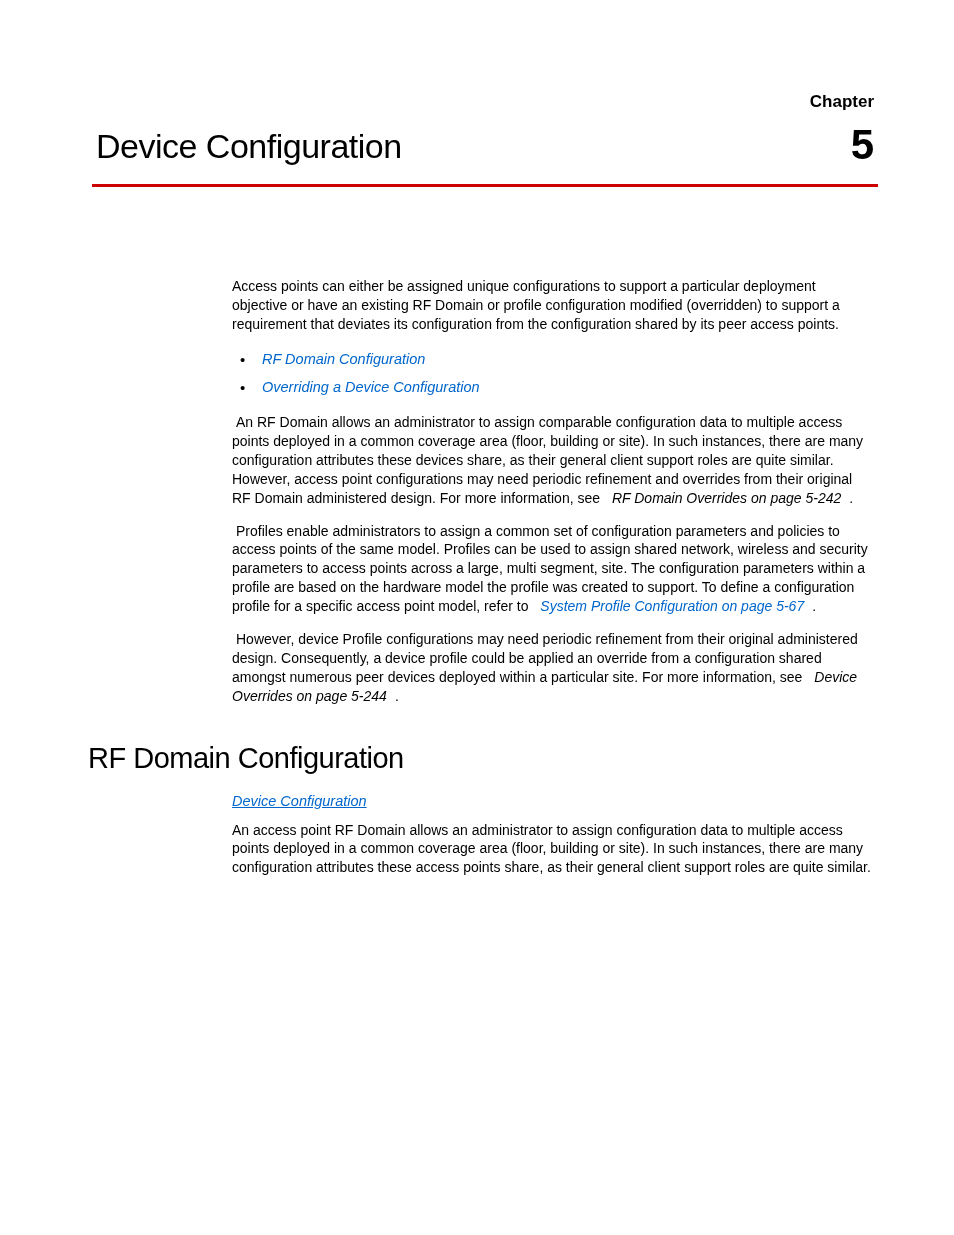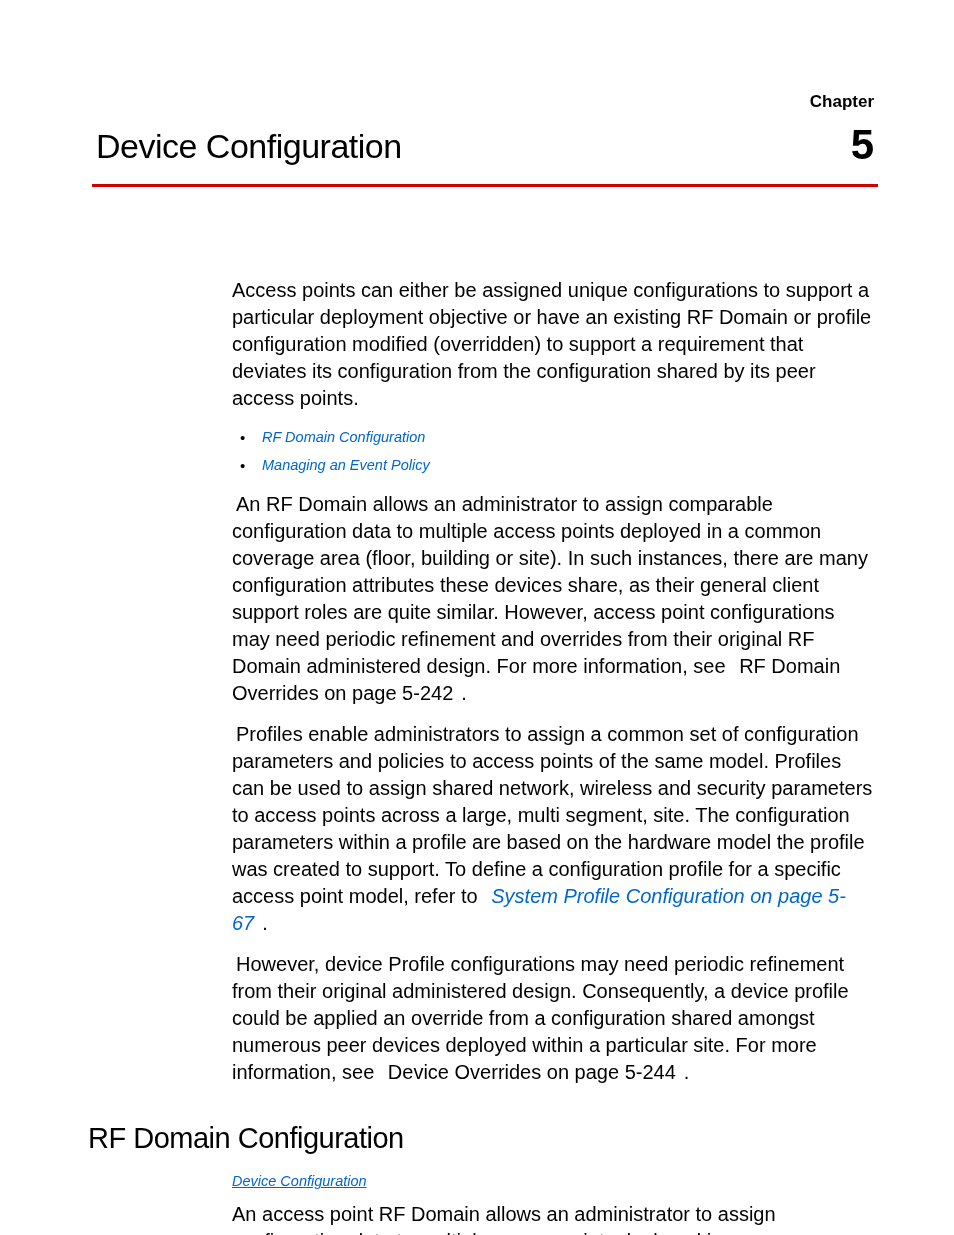--- a/index.html
+++ b/index.html
@@ -45,21 +45,21 @@
     }
     .red-rule {
       border: none;
       border-top: 3px solid #cc0000;
       margin-bottom: 90px;
     }
     .content {
       margin-left: 140px;
     }
     .para {
-      font-size: 20px;
+      font-size: 14px;
       line-height: 1.35;
       margin-bottom: 14px;
       color: #000000;
     }
     .bullet-list {
       list-style: none;
       margin-bottom: 14px;
       padding-left: 22px;
     }
     .bullet-list li {
@@ -74,20 +74,21 @@
       left: -18px;
       font-size: 15px;
       color: #000000;
     }
     .link {
       color: #0066cc;
       font-style: italic;
       text-decoration: none;
     }
     .italic {
+      font-style: italic;
     }
     .section-heading {
       font-family: "Arial Narrow", Arial, sans-serif;
       font-size: 29px;
       font-weight: normal;
       font-stretch: condensed;
       letter-spacing: -0.5px;
       margin-top: 36px;
       margin-bottom: 18px;
       margin-left: 0;
@@ -112,21 +113,21 @@
   <div class="chapter-number">5</div>
 </div>
 
 <hr class="red-rule">
 
 <div class="content">
   <p class="para">Access points can either be assigned unique configurations to support a particular deployment objective or have an existing RF Domain or profile configuration modified (overridden) to support a requirement that deviates its configuration from the configuration shared by its peer access points.</p>
 
   <ul class="bullet-list">
     <li><a href="#" class="link">RF Domain Configuration</a></li>
-    <li><a href="#" class="link">Managing an Event Policy</a></li>
+    <li><a href="#" class="link">Overriding a Device Configuration</a></li>
   </ul>
 
   <p class="para">
     <span>An RF Domain allows an administrator to assign comparable configuration data to multiple access points deployed in a common coverage area (floor, building or site). In such instances, there are many configuration attributes these devices share, as their general client support roles are quite similar. However, access point configurations may need periodic refinement and overrides from their original RF Domain administered design. For more information, see </span><span class="italic">RF Domain Overrides on page 5-242</span><span>.</span>
   </p>
 
   <p class="para">
     <span>Profiles enable administrators to assign a common set of configuration parameters and policies to access points of the same model. Profiles can be used to assign shared network, wireless and security parameters to access points across a large, multi segment, site. The configuration parameters within a profile are based on the hardware model the profile was created to support. To define a configuration profile for a specific access point model, refer to </span><a href="#" class="link">System Profile Configuration on page 5-67</a><span>.</span>
   </p>
 

